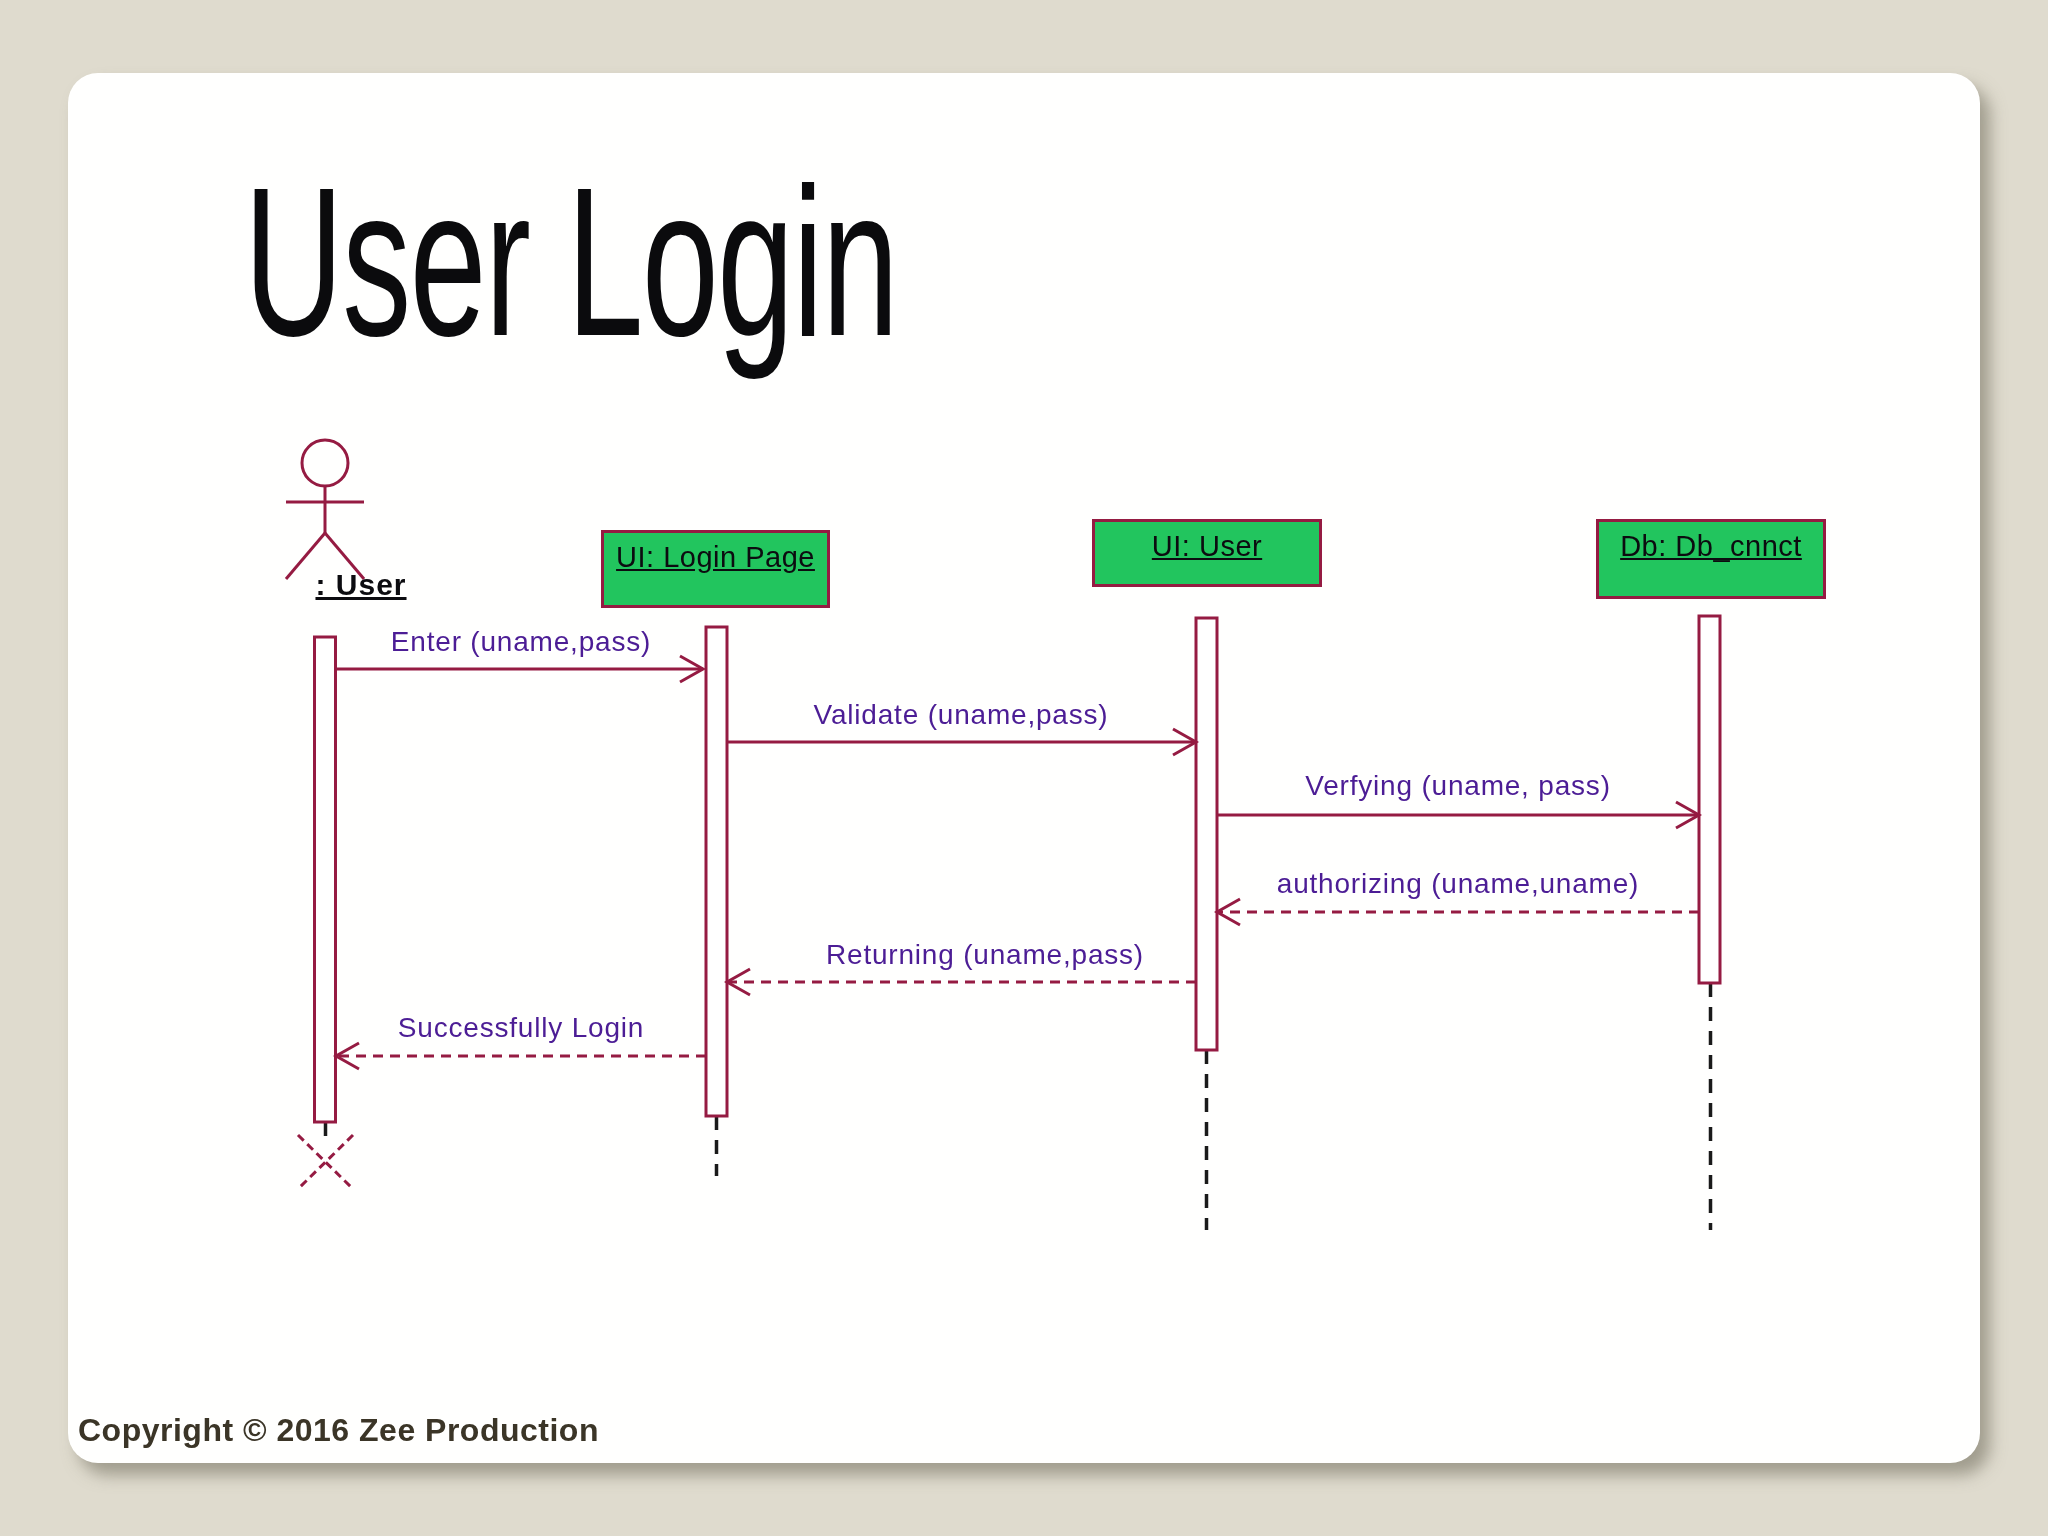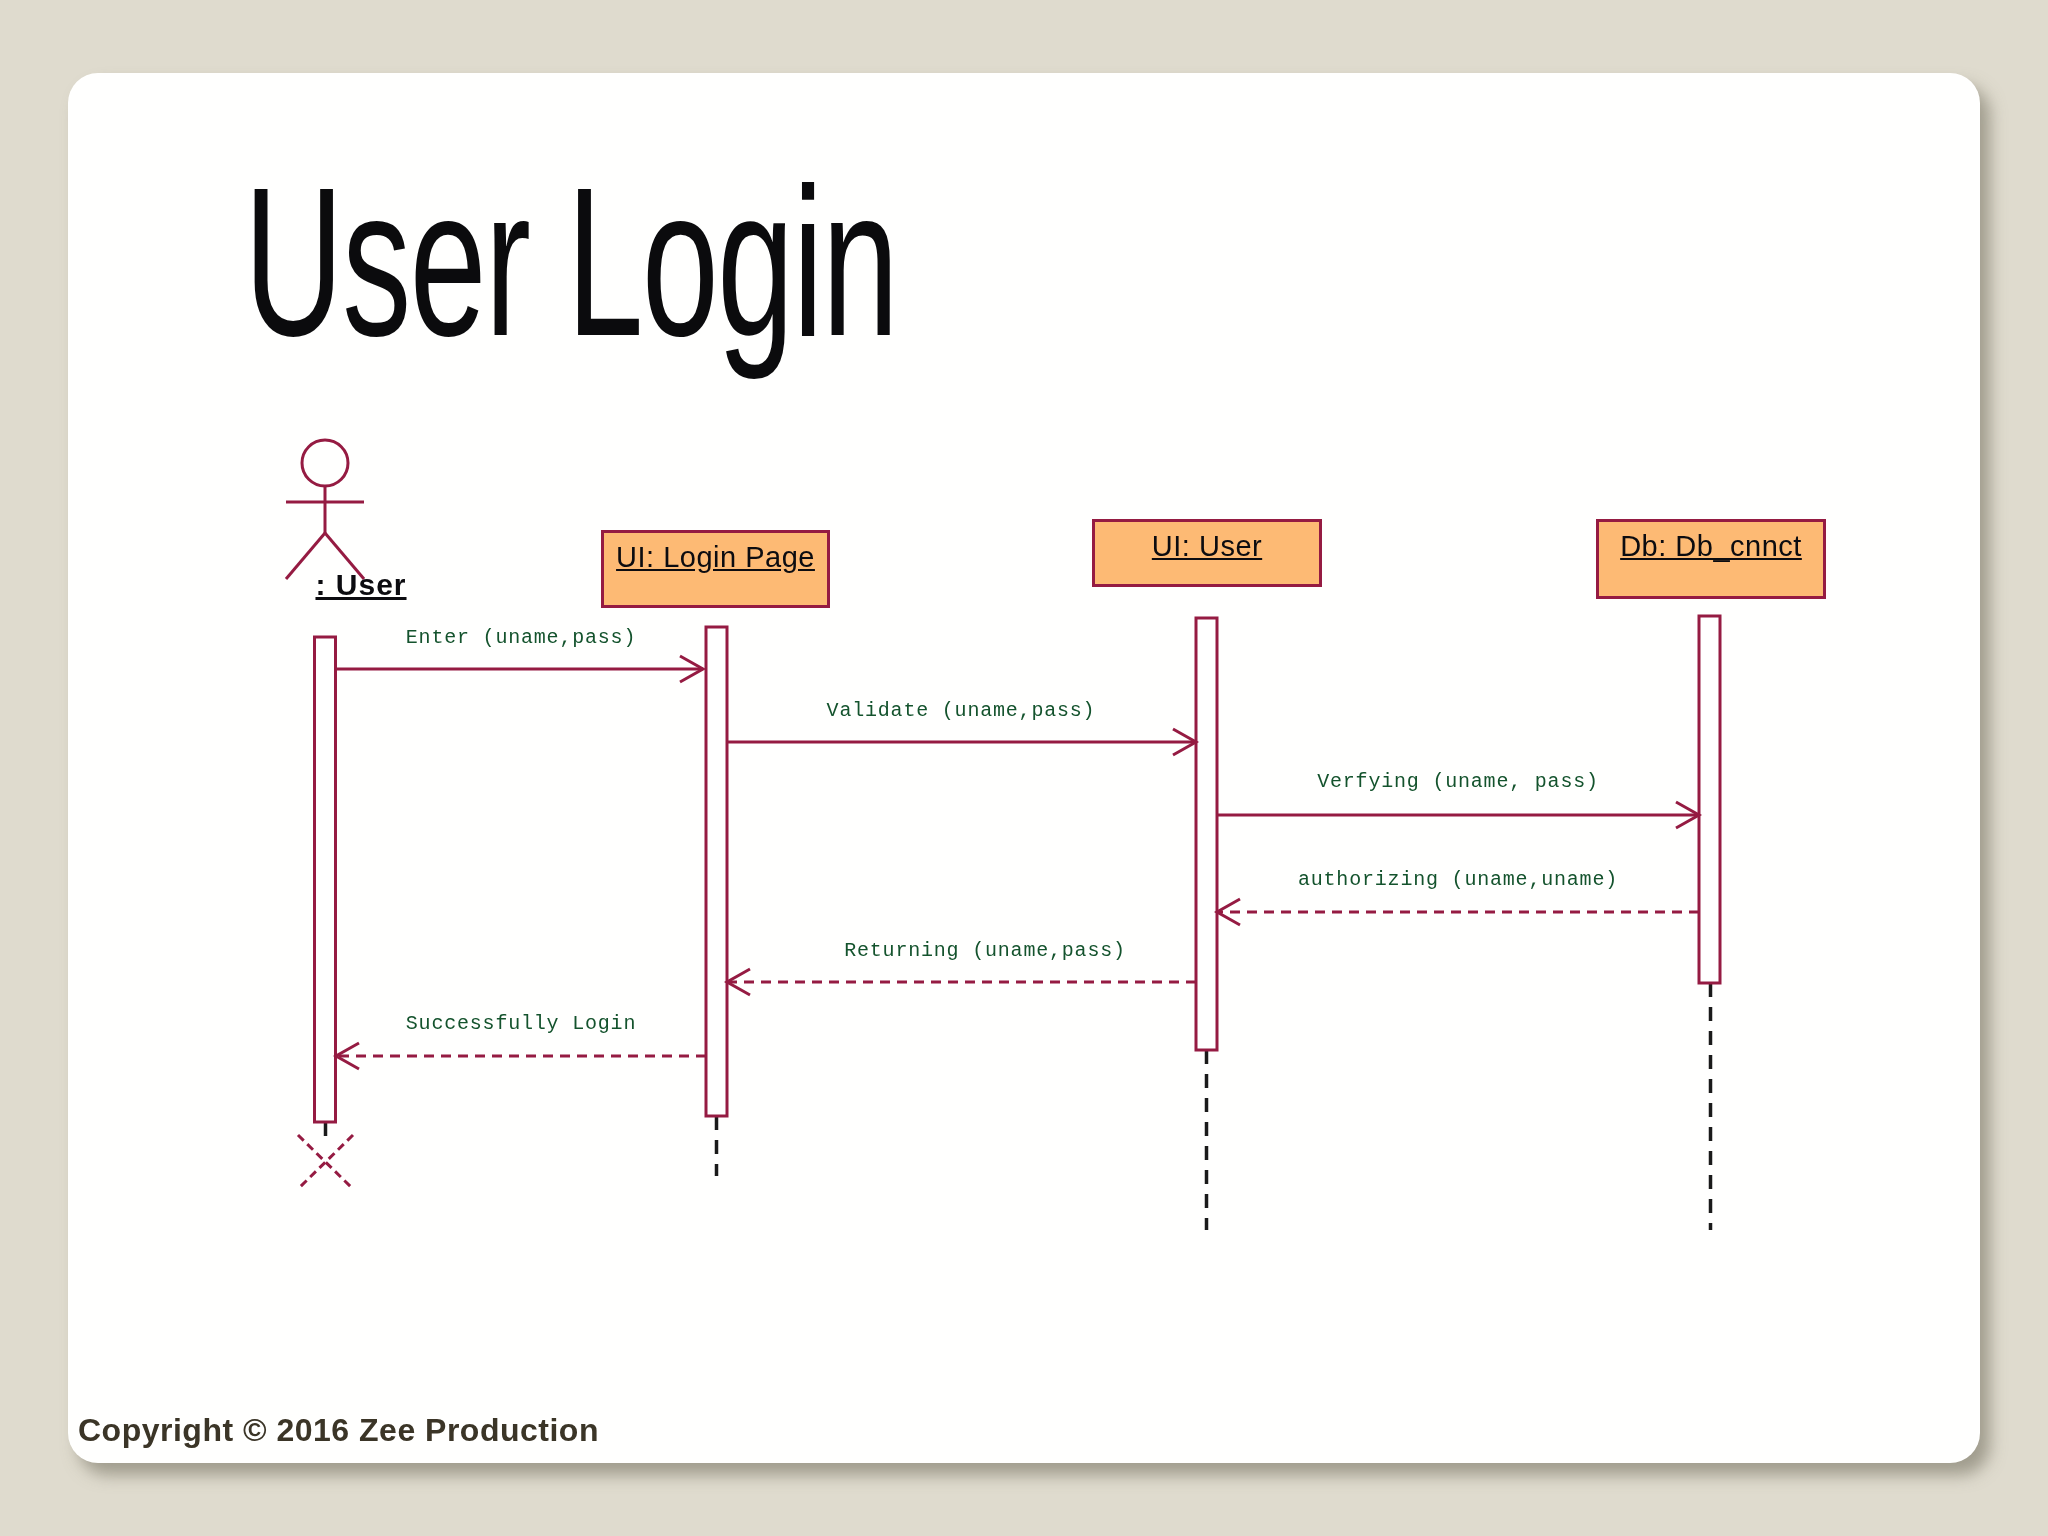--- a/index.html
+++ b/index.html
@@ -19,35 +19,35 @@
   .title{
     position:absolute;left:0;top:78px;width:1912px;height:250px;
     margin:0;
     font-size:212px;font-weight:400;color:#0b0b0d;line-height:1.05;
     letter-spacing:-2px;
   }
   .title span{display:inline-block;transform:scaleX(0.65);transform-origin:50% 0;}
   .diagram-lines{position:absolute;left:0;top:0;width:1912px;height:1390px;}
   .pbox{
     position:absolute;
-    background:#fdba74;border:3px solid #951b42;
+    background:#22c55e;border:3px solid #951b42;
     box-sizing:border-box;text-align:center;
   }
   .pbox span{
     display:inline-block;margin-top:8px;
     font-size:29px;color:#0c0c10;text-decoration:underline;letter-spacing:0.5px;
   }
   .actor-label{
     position:absolute;transform:translateX(-50%);
     font-size:30px;font-weight:bold;color:#0c0c10;
     text-decoration:underline;letter-spacing:1px;white-space:nowrap;margin-left:36px;
   }
   .msg{
     position:absolute;transform:translateX(-50%);
-    font-size:20px;color:#14532d;letter-spacing:0.8px;white-space:nowrap;font-family:Liberation Mono, monospace;
+    font-size:28px;color:#4c1d95;letter-spacing:0.8px;white-space:nowrap;
   }
   .copyright{
     position:absolute;left:10px;top:1339px;
     font-size:32px;font-weight:bold;color:#3b3527;letter-spacing:0.5px;
   }
 </style>
 </head>
 <body>
 
 <div class="stage">

